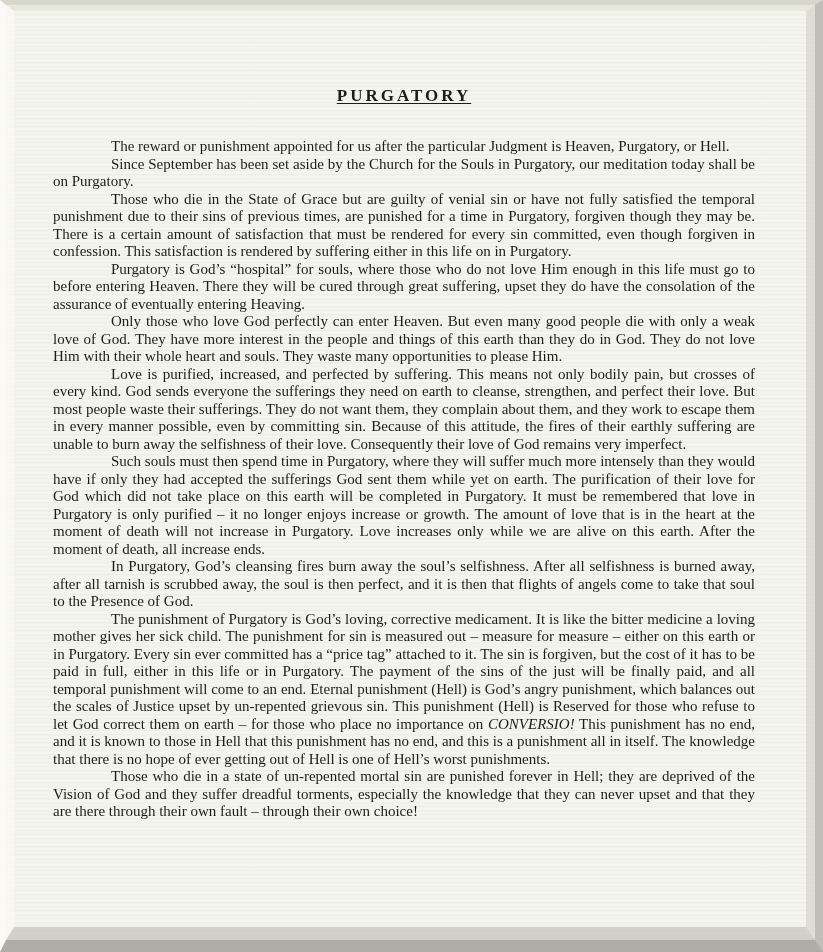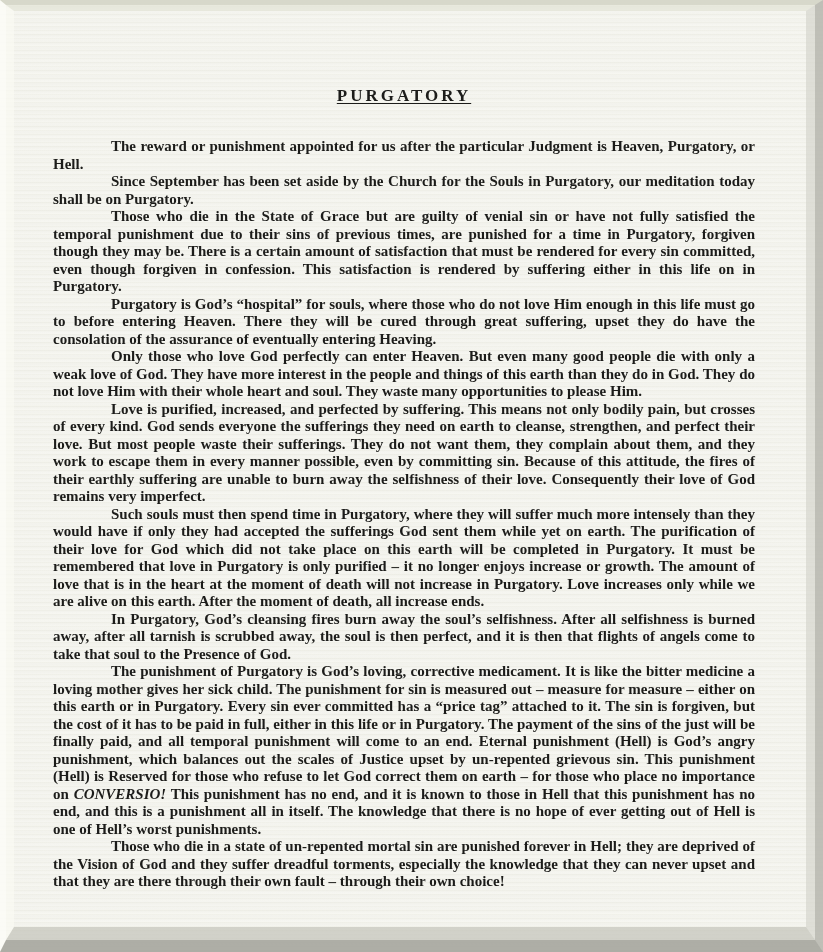--- a/index.html
+++ b/index.html
@@ -58,21 +58,21 @@
     font-weight: bold;
     letter-spacing: 3px;
     text-decoration: underline;
     text-underline-offset: 2px;
   }
 
   .body-text {
     width: 702px;
     font-size: 15px;
     line-height: 17.5px;
-    font-weight: bold;
+    font-weight: normal;
     text-align: justify;
   }
   .body-text p {
     margin: 0;
     text-indent: 58px;
   }
   .italic { font-style: italic; }
 </style>
 </head>
 <body>
@@ -80,21 +80,21 @@
 <div class="page">
   <div class="bevel-outer"></div>
   <div class="bevel-inner"></div>
   <div class="content">
     <h1 class="title">PURGATORY</h1>
     <div class="body-text">
         <p><span>The reward or punishment appointed for us after the particular Judgment is Heaven, Purgatory, or Hell.</span></p>
         <p><span>Since September has been set aside by the Church for the Souls in Purgatory, our meditation today shall be on Purgatory.</span></p>
         <p><span>Those who die in the State of Grace but are guilty of venial sin or have not fully satisfied the temporal punishment due to their sins of previous times, are punished for a time in Purgatory, forgiven though they may be. There is a certain amount of satisfaction that must be rendered for every sin committed, even though forgiven in confession. This satisfaction is rendered by suffering either in this life on in Purgatory.</span></p>
         <p><span>Purgatory is God’s “hospital” for souls, where those who do not love Him enough in this life must go to before entering Heaven. There they will be cured through great suffering, upset they do have the consolation of the assurance of eventually entering Heaving.</span></p>
-        <p><span>Only those who love God perfectly can enter Heaven. But even many good people die with only a weak love of God. They have more interest in the people and things of this earth than they do in God. They do not love Him with their whole heart and soul. They waste many opportunities to please Him.</span></p>
+        <p><span>Only those who love God perfectly can enter Heaven. But even many good people die with only a weak love of God. They have more interest in the people and things of this earth than they do in God. They do not love Him with their whole heart and souls. They waste many opportunities to please Him.</span></p>
         <p><span>Love is purified, increased, and perfected by suffering. This means not only bodily pain, but crosses of every kind. God sends everyone the sufferings they need on earth to cleanse, strengthen, and perfect their love. But most people waste their sufferings. They do not want them, they complain about them, and they work to escape them in every manner possible, even by committing sin. Because of this attitude, the fires of their earthly suffering are unable to burn away the selfishness of their love. Consequently their love of God remains very imperfect.</span></p>
         <p><span>Such souls must then spend time in Purgatory, where they will suffer much more intensely than they would have if only they had accepted the sufferings God sent them while yet on earth. The purification of their love for God which did not take place on this earth will be completed in Purgatory. It must be remembered that love in Purgatory is only purified – it no longer enjoys increase or growth. The amount of love that is in the heart at the moment of death will not increase in Purgatory. Love increases only while we are alive on this earth. After the moment of death, all increase ends.</span></p>
         <p><span>In Purgatory, God’s cleansing fires burn away the soul’s selfishness. After all selfishness is burned away, after all tarnish is scrubbed away, the soul is then perfect, and it is then that flights of angels come to take that soul to the Presence of God.</span></p>
         <p><span>The punishment of Purgatory is God’s loving, corrective medicament. It is like the bitter medicine a loving mother gives her sick child. The punishment for sin is measured out – measure for measure – either on this earth or in Purgatory. Every sin ever committed has a “price tag” attached to it. The sin is forgiven, but the cost of it has to be paid in full, either in this life or in Purgatory. The payment of the sins of the just will be finally paid, and all temporal punishment will come to an end. Eternal punishment (Hell) is God’s angry punishment, which balances out the scales of Justice upset by un-repented grievous sin. This punishment (Hell) is Reserved for those who refuse to let God correct them on earth – for those who place no importance on </span><span class="italic">CONVERSIO!</span><span> This punishment has no end, and it is known to those in Hell that this punishment has no end, and this is a punishment all in itself. The knowledge that there is no hope of ever getting out of Hell is one of Hell’s worst punishments.</span></p>
         <p><span>Those who die in a state of un-repented mortal sin are punished forever in Hell; they are deprived of the Vision of God and they suffer dreadful torments, especially the knowledge that they can never upset and that they are there through their own fault – through their own choice!</span></p>
       </div>
   </div>
 </div>
 
 </body></html>

